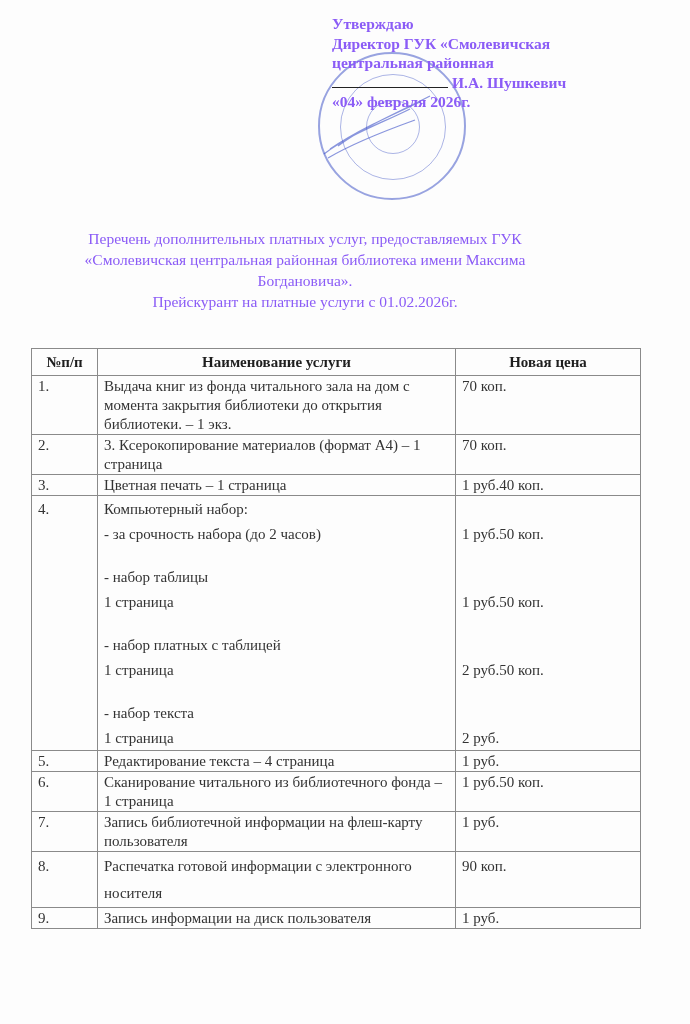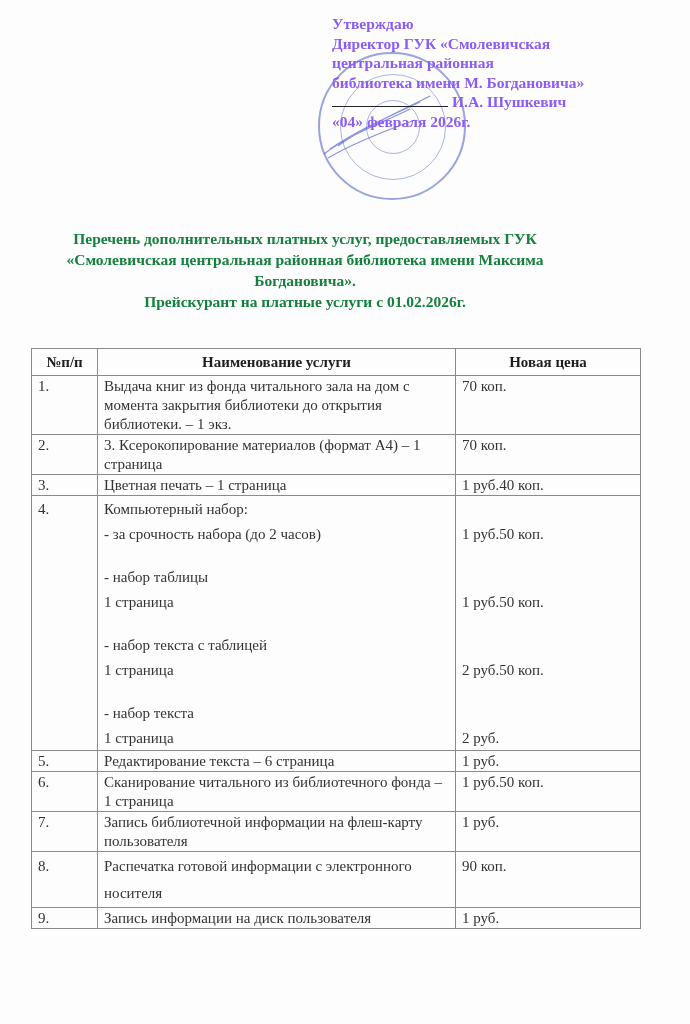--- a/index.html
+++ b/index.html
@@ -6,21 +6,21 @@
   body { width:690px; height:1024px; background:#fdfdfd; position:relative; overflow:hidden;
          font-family:"Liberation Serif","DejaVu Serif",serif; color:#2a2a2a; }
   .approve { position:absolute; left:332px; top:14px; font-weight:bold; font-size:15.5px; line-height:19.5px; color:#8b5cf6; }
   .approve .line { white-space:nowrap; }
   .approve .sig { display:inline-block; width:116px; border-bottom:1px solid #222; height:14px; vertical-align:baseline; margin-right:4px; }
   .stamp { position:absolute; left:318px; top:52px; width:148px; height:148px; border-radius:50%;
            border:2px solid rgba(70,90,200,0.55); box-sizing:border-box; }
   .stamp .inner { position:absolute; left:20px; top:20px; width:104px; height:104px; border-radius:50%; border:1.5px solid rgba(70,90,200,0.45); }
   .stamp .core { position:absolute; left:46px; top:46px; width:52px; height:52px; border-radius:50%; border:1px solid rgba(70,90,200,0.45); }
   .stamp svg { position:absolute; left:0; top:0; }
-  .title { position:absolute; left:0; top:228px; width:610px; text-align:center; font-weight:bold; font-size:15.5px; line-height:21px; color:#15803d; }
+  .title { position:absolute; left:0; top:228px; width:610px; text-align:center; font-weight:normal; font-size:15.5px; line-height:21px; color:#8b5cf6; }
   table { position:absolute; left:31px; top:348px; border-collapse:collapse; font-size:15px; line-height:19px; color:#333; }
   td, th { border:1px solid #8a8a8a; vertical-align:top; padding:1px 6px 0 6px; text-align:left; font-weight:normal;margin-top:33px; }
   th { font-weight:bold; text-align:center; padding:4px 6px 3px 6px; color:#1e1e1e; }
   col.c1 { width:66px; } col.c2 { width:358px; } col.c3 { width:185px; }
   .sub { display:block; }
   .gap { display:block; height:19px; }
   .r4 td { line-height:24.5px; }
   .r8 td { line-height:27px; }
 </style>
 </head>
@@ -31,21 +31,20 @@
   <div class="core"></div>
   <svg width="148" height="148">
     <path d="M4 100 C30 80 60 70 90 55 M10 95 C40 75 70 62 100 48 M18 92 C45 72 75 60 110 42 M8 104 C35 88 70 75 95 66" stroke="rgba(60,80,200,0.6)" stroke-width="1.3" fill="none"></path>
   </svg>
 </div>
 
 <div class="approve">
   <div class="line">Утверждаю</div>
   <div class="line">Директор ГУК «Смолевичская</div>
   <div class="line">центральная районная</div>
-  <div class="line">библиотека имени М. Богдановича»</div>
   <div class="line"><span class="sig"></span><span>И.А. Шушкевич</span></div>
   <div class="line">«04» февраля 2026г.</div>
 </div>
 
 <div class="title">
   <div>Перечень дополнительных платных услуг, предоставляемых ГУК</div>
   <div>«Смолевичская центральная районная библиотека имени Максима</div>
   <div>Богдановича».</div>
   <div>Прейскурант на платные услуги с 01.02.2026г.</div>
 </div>
@@ -79,21 +78,21 @@
   </tr>
   <tr class="r4">
     <td>4.</td>
     <td>
       <span class="sub">Компьютерный набор:</span>
       <span class="sub">- за срочность набора (до 2 часов)</span>
       <span class="gap"></span>
       <span class="sub">- набор таблицы</span>
       <span class="sub">1 страница</span>
       <span class="gap"></span>
-      <span class="sub">- набор текста с таблицей</span>
+      <span class="sub">- набор платных с таблицей</span>
       <span class="sub">1 страница</span>
       <span class="gap"></span>
       <span class="sub">- набор текста</span>
       <span class="sub">1 страница</span>
     </td>
     <td>
       <span class="gap" style="height:24.5px"></span>
       <span class="sub">1 руб.50 коп.</span>
       <span class="gap"></span>
           <span class="gap" style="height:24.5px"></span>
@@ -101,21 +100,21 @@
       <span class="gap"></span>
           <span class="gap" style="height:24.5px"></span>
       <span class="sub">2 руб.50 коп.</span>
       <span class="gap"></span>
           <span class="gap" style="height:24.5px"></span>
       <span class="sub">2 руб.</span>
     </td>
   </tr>
   <tr>
     <td>5.</td>
-    <td>Редактирование текста – 6 страница</td>
+    <td>Редактирование текста – 4 страница</td>
     <td>1 руб.</td>
   </tr>
   <tr>
     <td>6.</td>
     <td>
       <span class="sub">Сканирование читального из библиотечного фонда –</span>
       <span class="sub">1 страница</span>
     </td>
     <td>1 руб.50 коп.</td>
   </tr>

